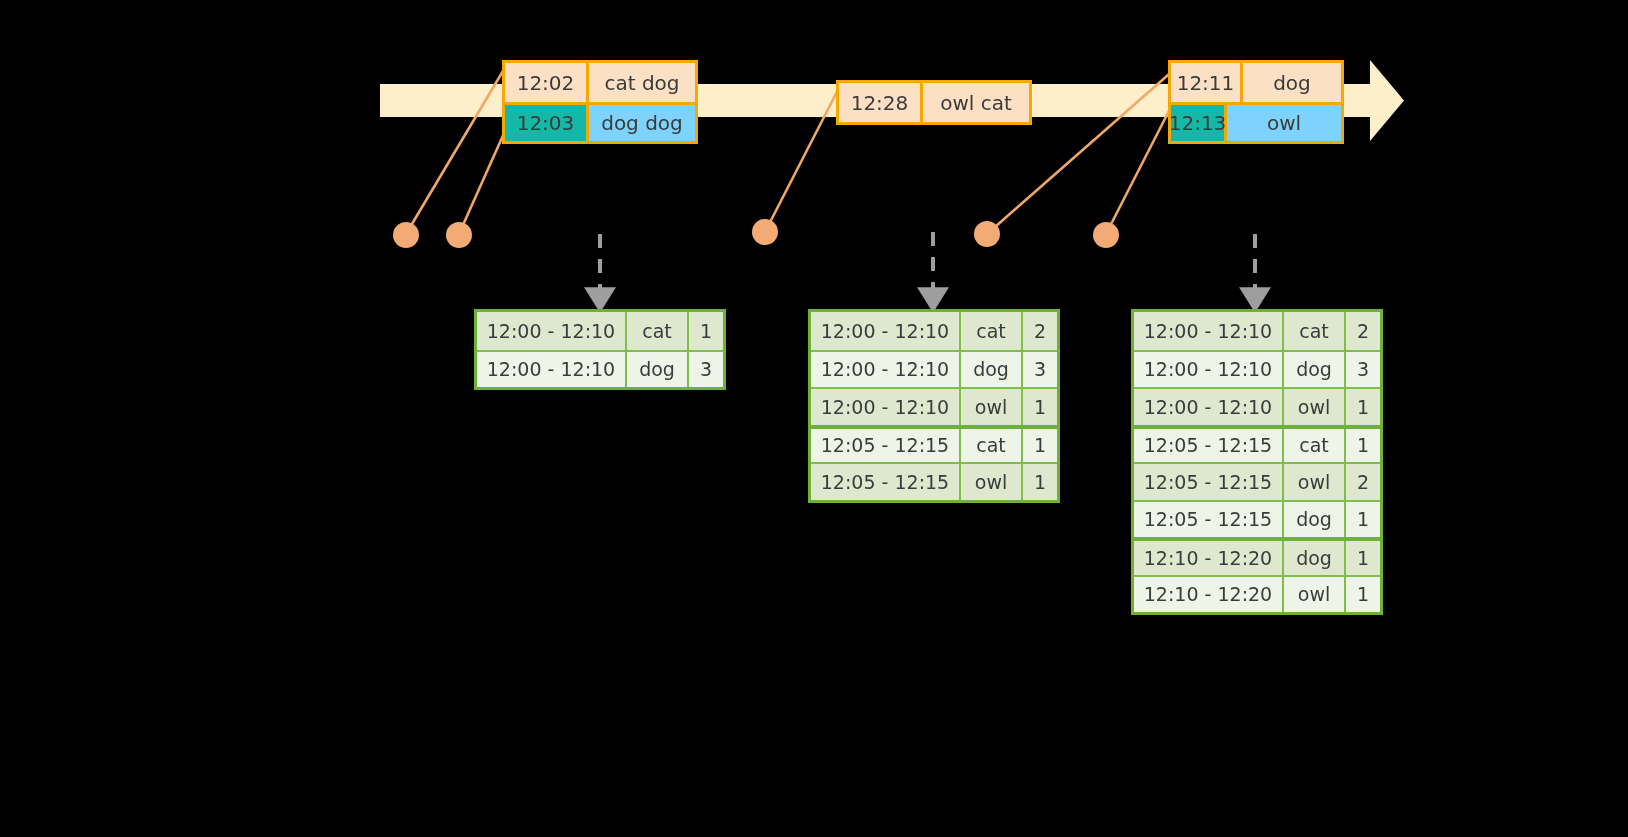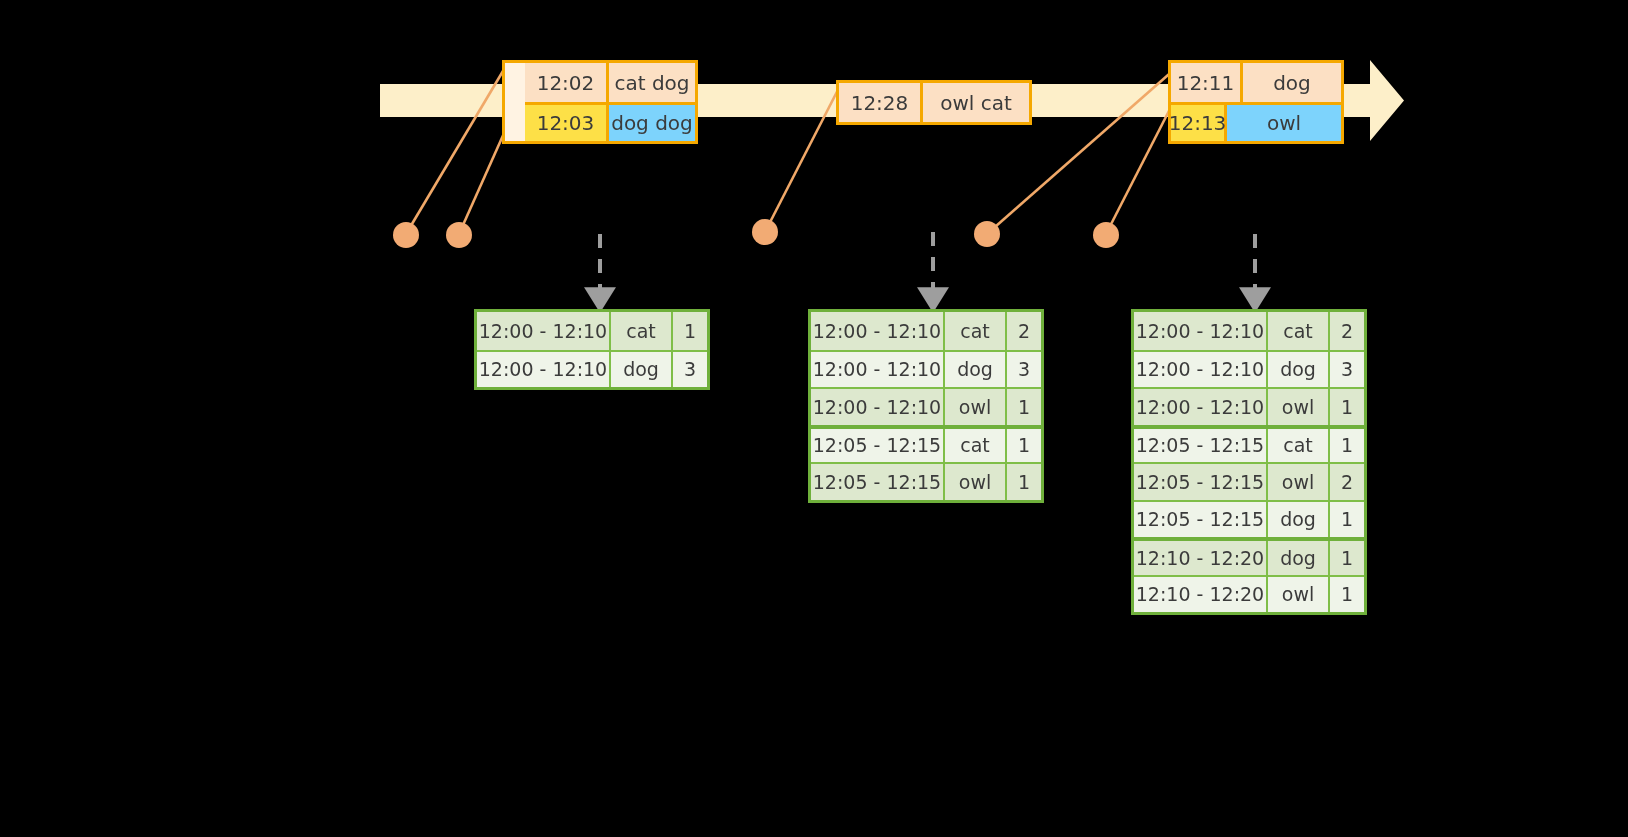--- a/index.html
+++ b/index.html
@@ -47,21 +47,21 @@
   .event-row.shade .ev-words {
     background: #FCE0C4;
   }
   .ev-time {
     box-sizing: border-box;
     display: flex;
     align-items: center;
     justify-content: center;
     font-size: 20px;
     color: #3b3b3b;
-    background: #fde047;
+    background: #14b8a6;
     border-right: 3px solid #F5A800;
   }
   .ev-words {
     box-sizing: border-box;
     display: flex;
     align-items: center;
     justify-content: center;
     font-size: 20px;
     color: #3b3b3b;
     background: #7dd3fc;
@@ -93,21 +93,21 @@
     font-size: 19px;
     color: #3b3b3b;
     background: #EFF4E9;
   }
   .rt-row.alt .rt-cell {
     background: #DDE8CE;
   }
   .rt-cell + .rt-cell {
     border-left: 2px solid #7FBE48;
   }
-  .rt-c-win { width: 132px; }
+  .rt-c-win { width: 148px; }
   .rt-c-key { width: 62px; }
   .rt-c-cnt { width: 36px; }
 </style>
 </head>
 <body>
 
 <div id="stage">
 
   <svg id="svg-layer" viewBox="0 0 1628 837">
     <defs>
@@ -136,21 +136,21 @@
       <circle cx="1106" cy="235" r="13"></circle>
     </g>
 
     <g stroke="#9E9E9E" stroke-width="4" fill="none" stroke-dasharray="14 11" marker-end="url(#dash-arrowhead)">
       <line x1="600" y1="234" x2="600" y2="300"></line>
       <line x1="933" y1="232" x2="933" y2="300"></line>
       <line x1="1255" y1="234" x2="1255" y2="300"></line>
     </g>
   </svg>
 
-  <div class="event-box" id="event-box-1" style="left:502px; top:60px; width:196px;padding-left:20px;">
+  <div class="event-box" id="event-box-1" style="left:502px; top:60px; width:196px;">
       <div class="event-row shade">
         <div class="ev-time" style="width: 84px;">12:02</div>
         <div class="ev-words" style="flex: 1 1 0%;">cat dog</div>
       </div>
       <div class="event-row">
         <div class="ev-time" style="width: 84px;">12:03</div>
         <div class="ev-words" style="flex: 1 1 0%;">dog dog</div>
       </div>
     </div>
 

